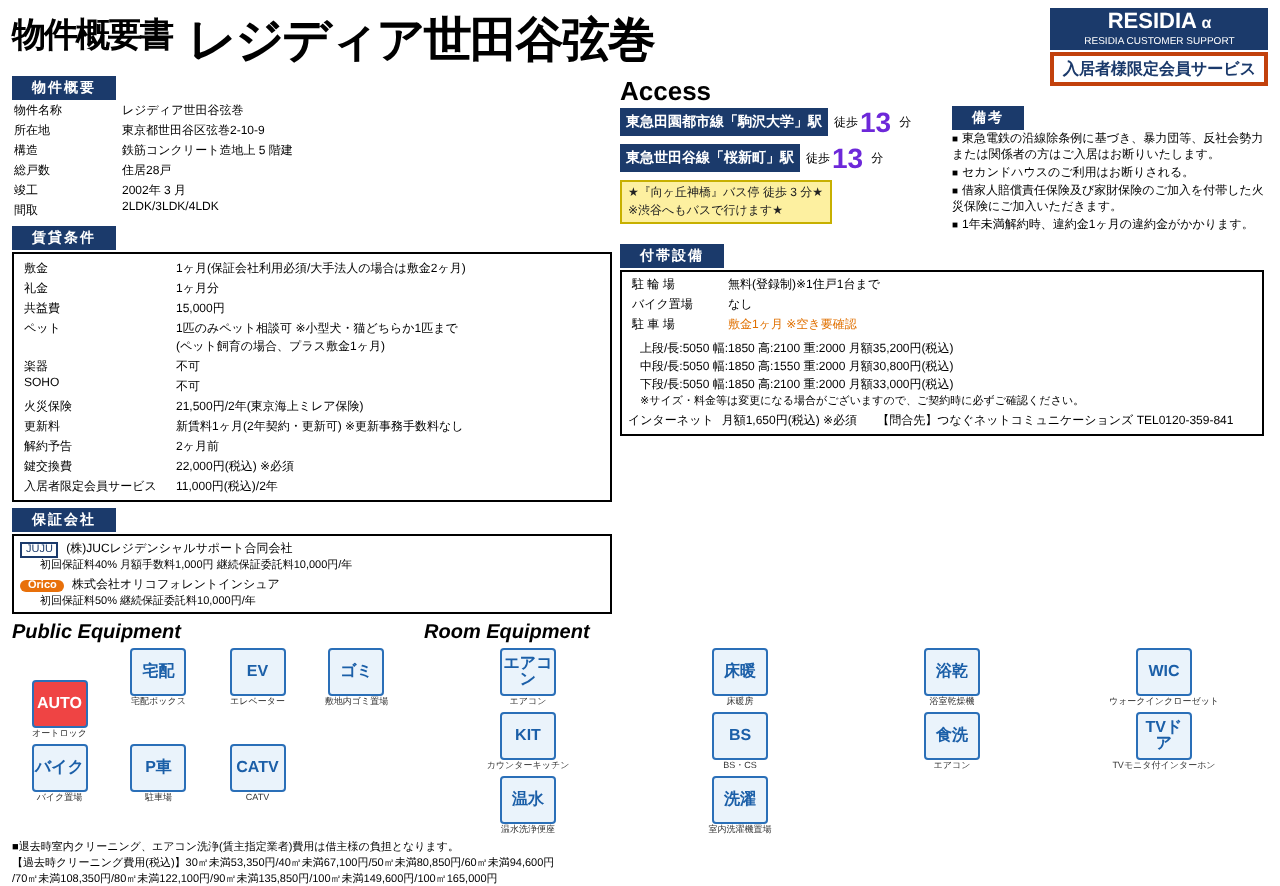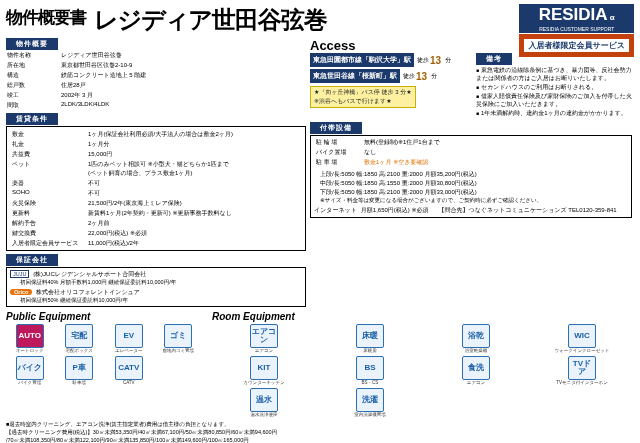--- a/index.html
+++ b/index.html
@@ -21,24 +21,24 @@
   }
   .prop-title{
     font-size:24px;font-weight:bold;letter-spacing:-1px;
     white-space:nowrap;margin-left:8px;padding-top:0px;
   }
   .brandbox{margin-left:auto;text-align:center;}
   .brand-top{
     background:#1b3a6b;color:#fff;font-size:8px;font-weight:bold;
     padding:1px 6px;letter-spacing:0px;white-space:nowrap;
   }
-  .brand-top .big{font-size:17px;}
+  .brand-top .big{font-size:11px;}
   .brand-sub{font-size:5px;color:#fff;background:#1b3a6b;padding:0 4px 1px;white-space:nowrap;}
   .brand-bottom{
-    background:#fff;border:5px solid #c2410c;color:#1b3a6b;
+    background:#fff;border:2px solid #c2410c;color:#1b3a6b;
     font-size:8px;font-weight:bold;padding:1px 4px;white-space:nowrap;margin-top:1px;
   }
 
   
   .seclabel{
     display:inline-block;background:#1b3a6b;color:#fff;
     font-size:7px;font-weight:bold;padding:1px 10px;letter-spacing:1px;
   }
   .access-h{font-size:13px;font-weight:bold;letter-spacing:0px;}
 
@@ -57,21 +57,21 @@
   .tbl td{padding:0.5px 2px;vertical-align:top;}
   .tbl td.k{width:44px;white-space:nowrap;}
 
   
   .acc-row{display:flex;align-items:center;margin-bottom:2px;}
   .acc-line{
     background:#1b3a6b;color:#fff;font-size:7px;font-weight:bold;
     padding:2px 3px;white-space:nowrap;
   }
   .acc-walk{font-size:6px;margin-left:3px;}
-  .acc-min{font-size:10px;font-weight:bold;color:#a16207;margin:0 1px;}
+  .acc-min{font-size:14px;font-weight:bold;color:#6d28d9;margin:0 1px;}
   .acc-note{
     background:#fdf0a0;border:1px solid #c7b000;color:#222;
     font-size:6px;padding:1px 3px;margin-top:1px;display:inline-block;
   }
 
   
   .rem li{margin:0 0 1px 0;}
   .rem{list-style:none;margin:1px 0 0;padding:0;font-size:6px;line-height:1.35;}
   .rem li:before{content:"■";margin-right:2px;font-size:5px;}
 
@@ -80,21 +80,21 @@
   .eqgrid{display:grid;grid-template-columns:repeat(4,1fr);gap:2px;margin-top:2px;}
   .eqgrid.rooms{grid-template-columns:repeat(4,1fr);}
   .eqcell{text-align:center;}
   .eqico{
     width:26px;height:22px;margin:0 auto;
     border:1px solid #2a6fb8;border-radius:2px;
     background:#eaf3fb;color:#1b5fa8;
     display:flex;align-items:center;justify-content:center;
     font-size:8px;font-weight:bold;line-height:1;
   }
-  .eqico.on{background:#be185d;color:#fff;}
+  .eqico.on{background:#ef4444;color:#fff;margin-top:16px;}
   .eqlbl{font-size:4.5px;margin-top:1px;color:#333;line-height:1.1;}
 
   .tiny{font-size:5.5px;}
   .orange{color:#e07000;}
   .footer{margin-top:3px;font-size:5.5px;line-height:1.45;}
   .footer div:before{content:"";}
   .logo-orico{
     display:inline-block;background:#e8700a;color:#fff;border-radius:8px;
     font-size:5.5px;font-weight:bold;padding:0px 4px;margin-right:2px;
   }

